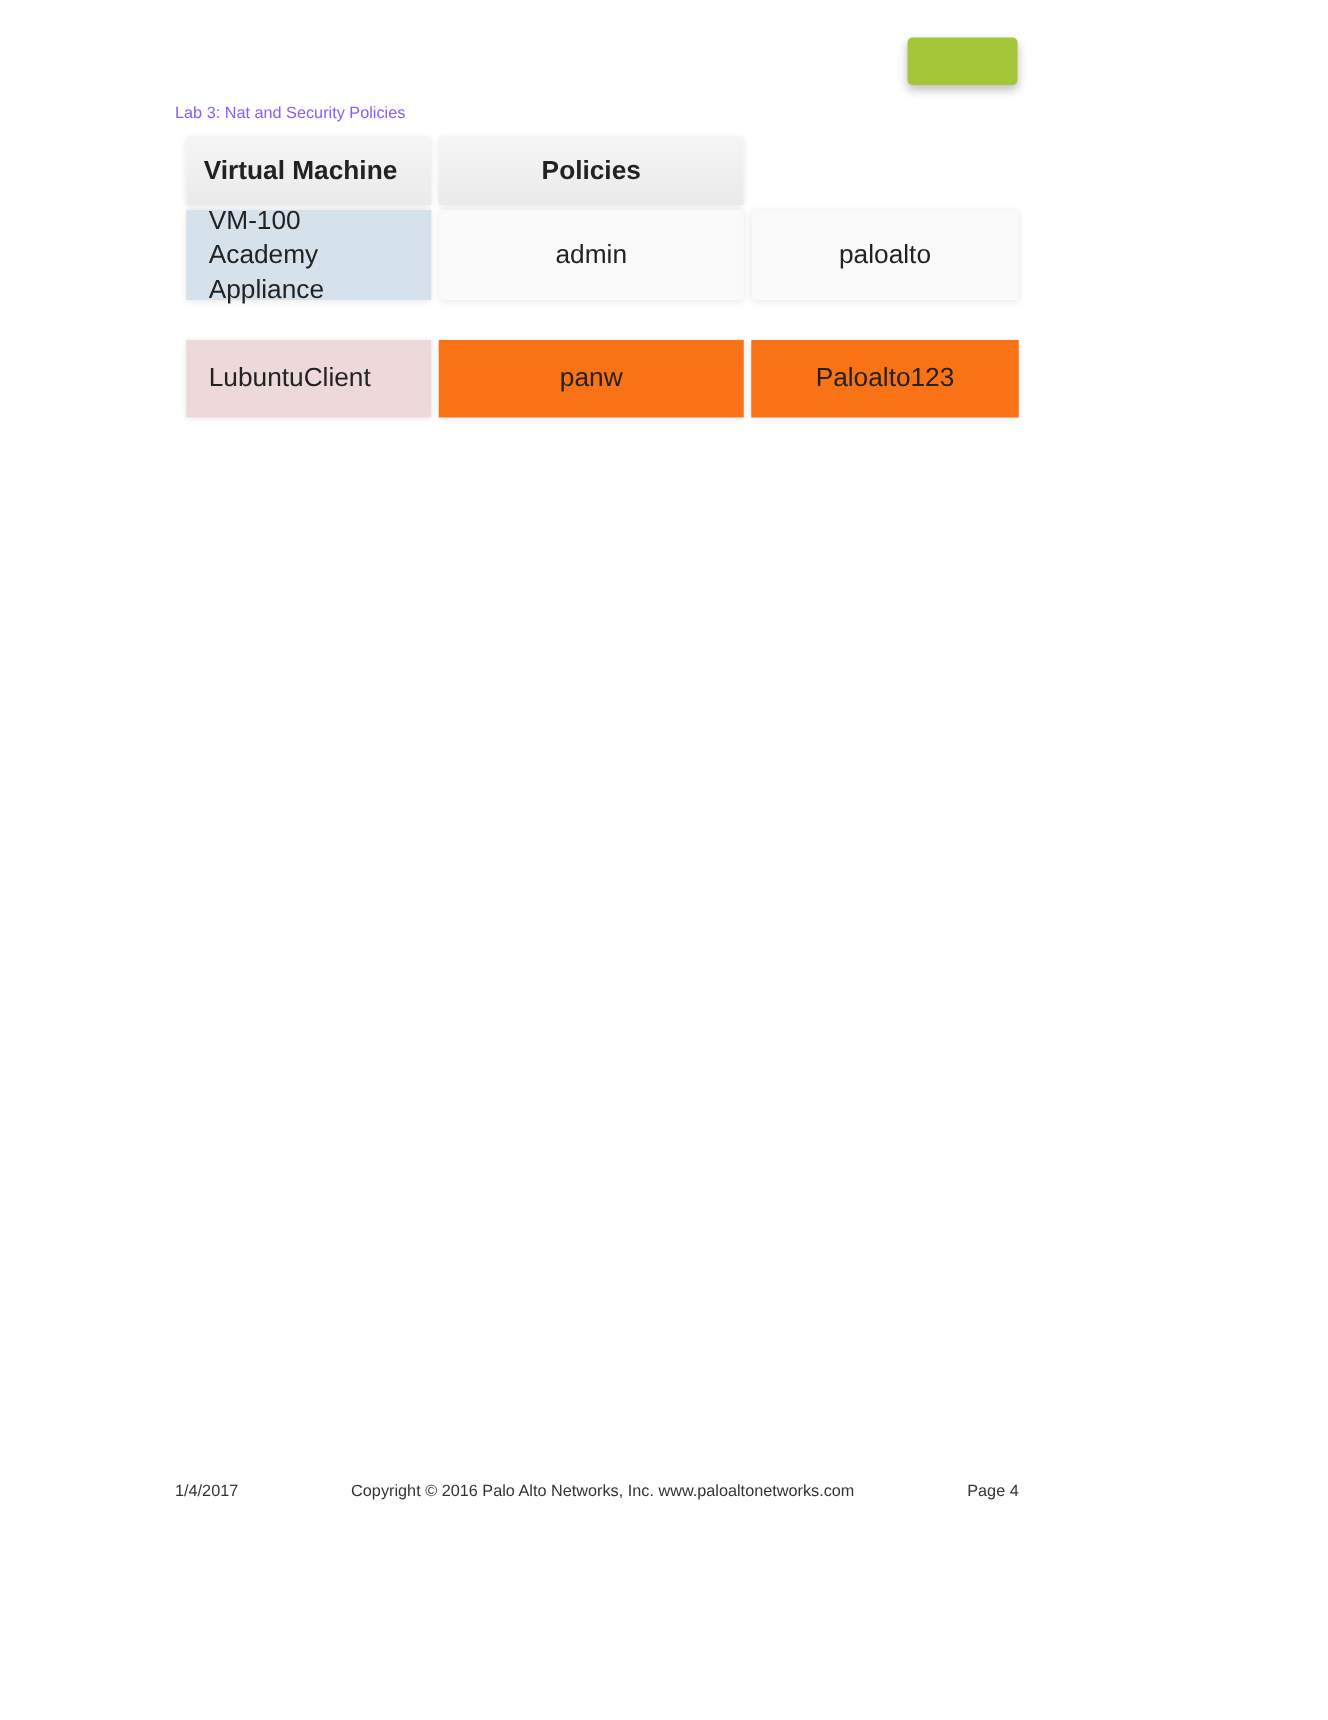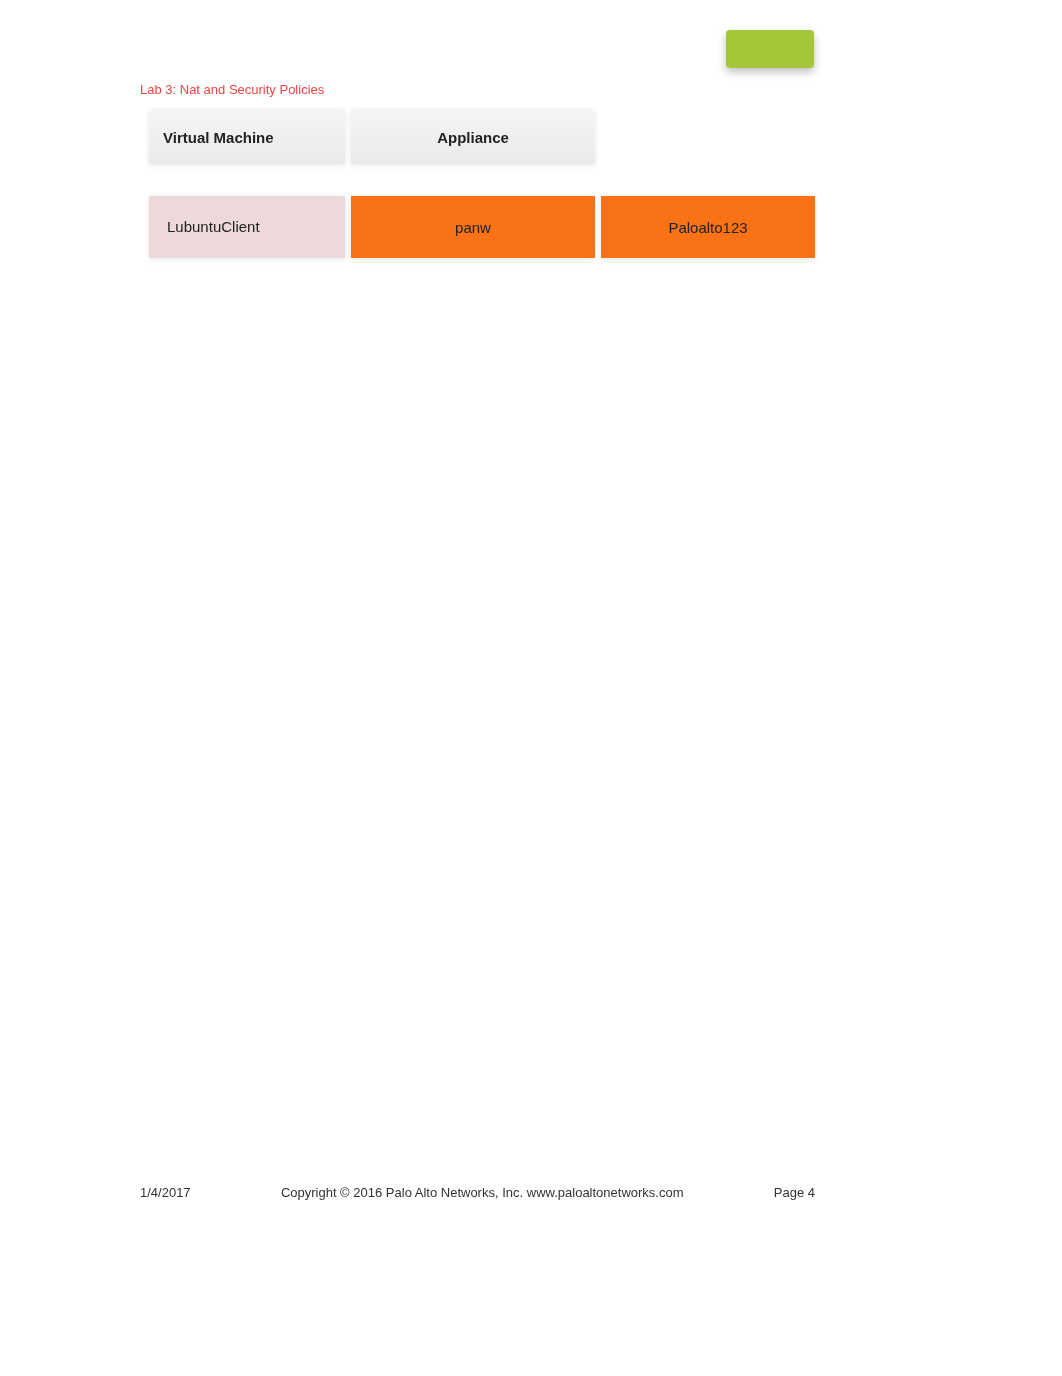--- a/index.html
+++ b/index.html
@@ -22,39 +22,39 @@
       height: 38px;
       background: #a4c639;
       border-radius: 4px;
       box-shadow: 0 4px 8px rgba(0,0,0,0.25);
     }
     .page-header {
       position: absolute;
       top: 82px;
       left: 140px;
       font-size: 13px;
-      color: #ef4444;
+      color: #8b5cf6;
     }
     .table-container {
       position: absolute;
       top: 108px;
       left: 146px;
       width: 672px;
       border-collapse: separate;
       border-spacing: 0;
     }
     .table-row {
       display: flex;
       width: 100%;
     }
     .cell {
       display: flex;
       align-items: center;
       padding: 16px 18px;
-      font-size: 15px;
+      font-size: 21px;
       color: #222;
       box-shadow: 0 2px 6px rgba(0,0,0,0.08), 0 -1px 3px rgba(0,0,0,0.04);
       margin: 2px 3px;
     }
     .header-cell {
       background: linear-gradient(to bottom, #f5f5f5, #eaeaea);
       font-weight: bold;
       justify-content: center;
       height: 54px;
     }
@@ -124,21 +124,28 @@
 </head>
 <body>
 
 <div class="header-button"></div>
 
 <div class="page-header">Lab 3: Nat and Security Policies</div>
 
 <div class="table-container">
   <div class="table-row">
     <div class="cell header-cell first col-vm">Virtual Machine</div>
-    <div class="cell header-cell col-user">Appliance</div>
+    <div class="cell header-cell col-user">Policies</div>
+  </div>
+  <div class="table-row row-blue">
+    <div class="cell col-vm">
+        <span class="vm-text">VM-100 Academy Appliance</span>
+      </div>
+    <div class="cell col-user">admin</div>
+    <div class="cell col-pass">paloalto</div>
   </div>
   <div class="table-row row-pink">
     <div class="cell col-vm">
         <span class="vm-text">LubuntuClient</span>
       </div>
     <div class="cell col-user">panw</div>
     <div class="cell col-pass">Paloalto123</div>
   </div>
 </div>
 

